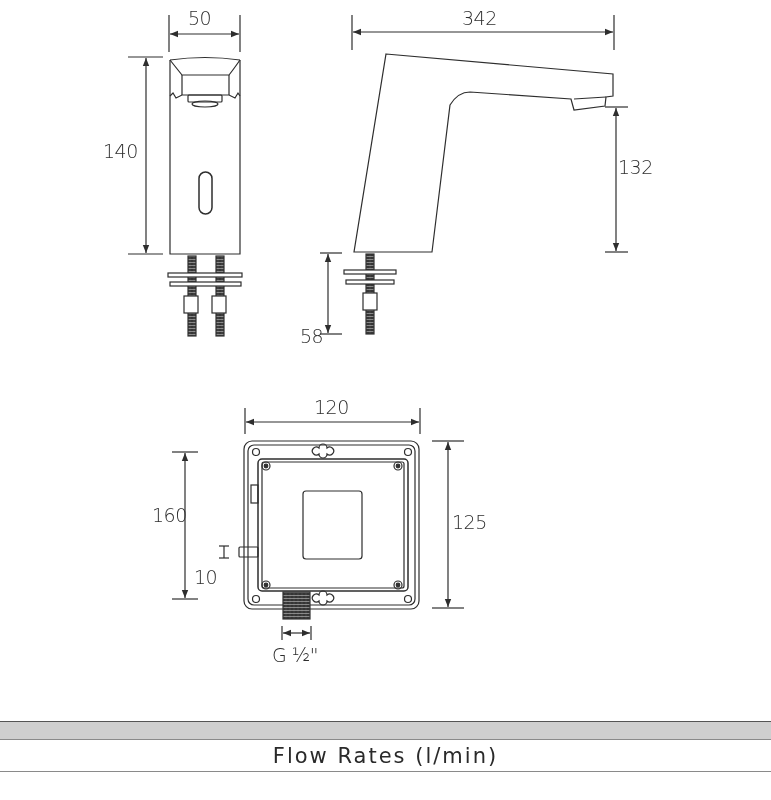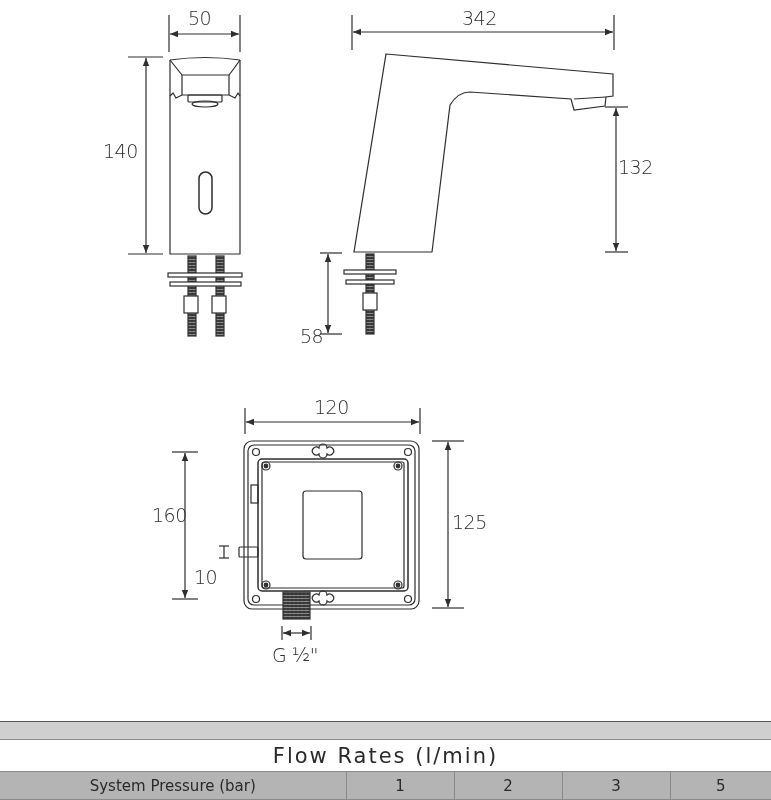--- a/index.html
+++ b/index.html
@@ -160,21 +160,14 @@
       <col style="width:108px">
       <col style="width:101px">
   </colgroup>
   <tbody>
       <tr class="topbar">
     <td colspan="5" class="first last"></td>
   </tr>
   <tr class="title">
     <td colspan="5" class="first last">Flow Rates (l/min)</td>
   </tr>
-  <tr class="head">
-    <td class="first">System Pressure (bar)</td>
-    <td>1</td>
-    <td>2</td>
-    <td>3</td>
-    <td class="last">5</td>
-  </tr>
 </tbody>
   </table>
 
 </body></html>

